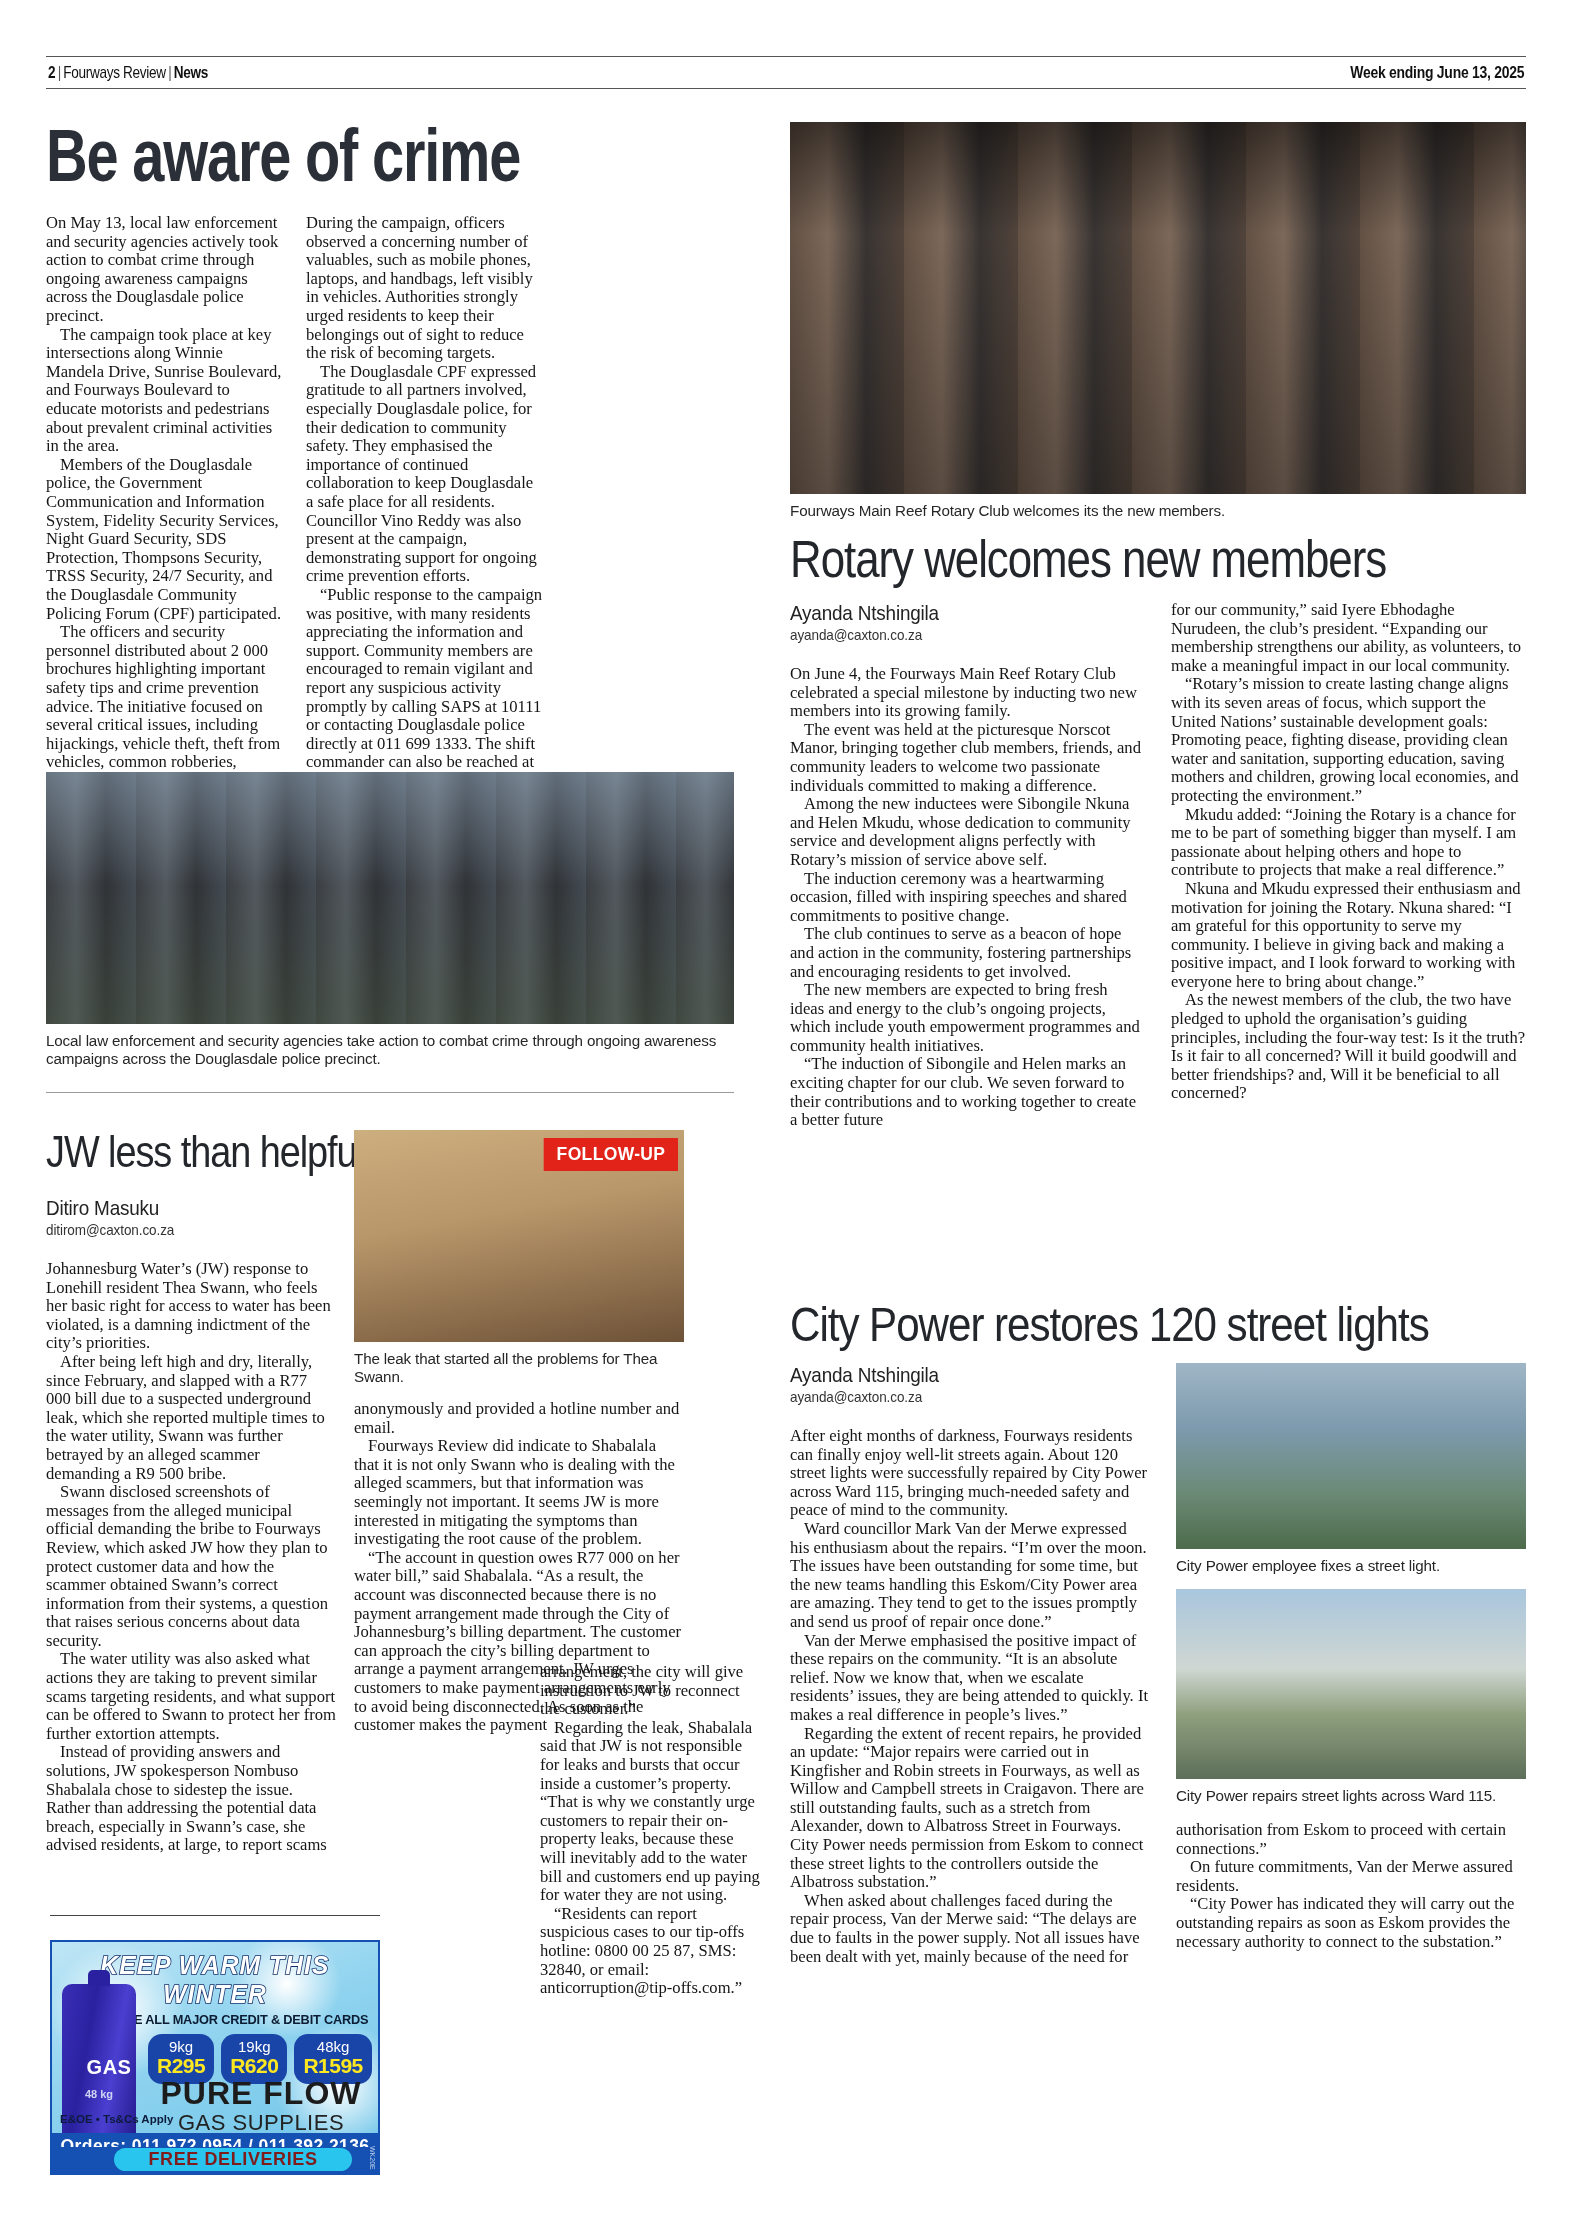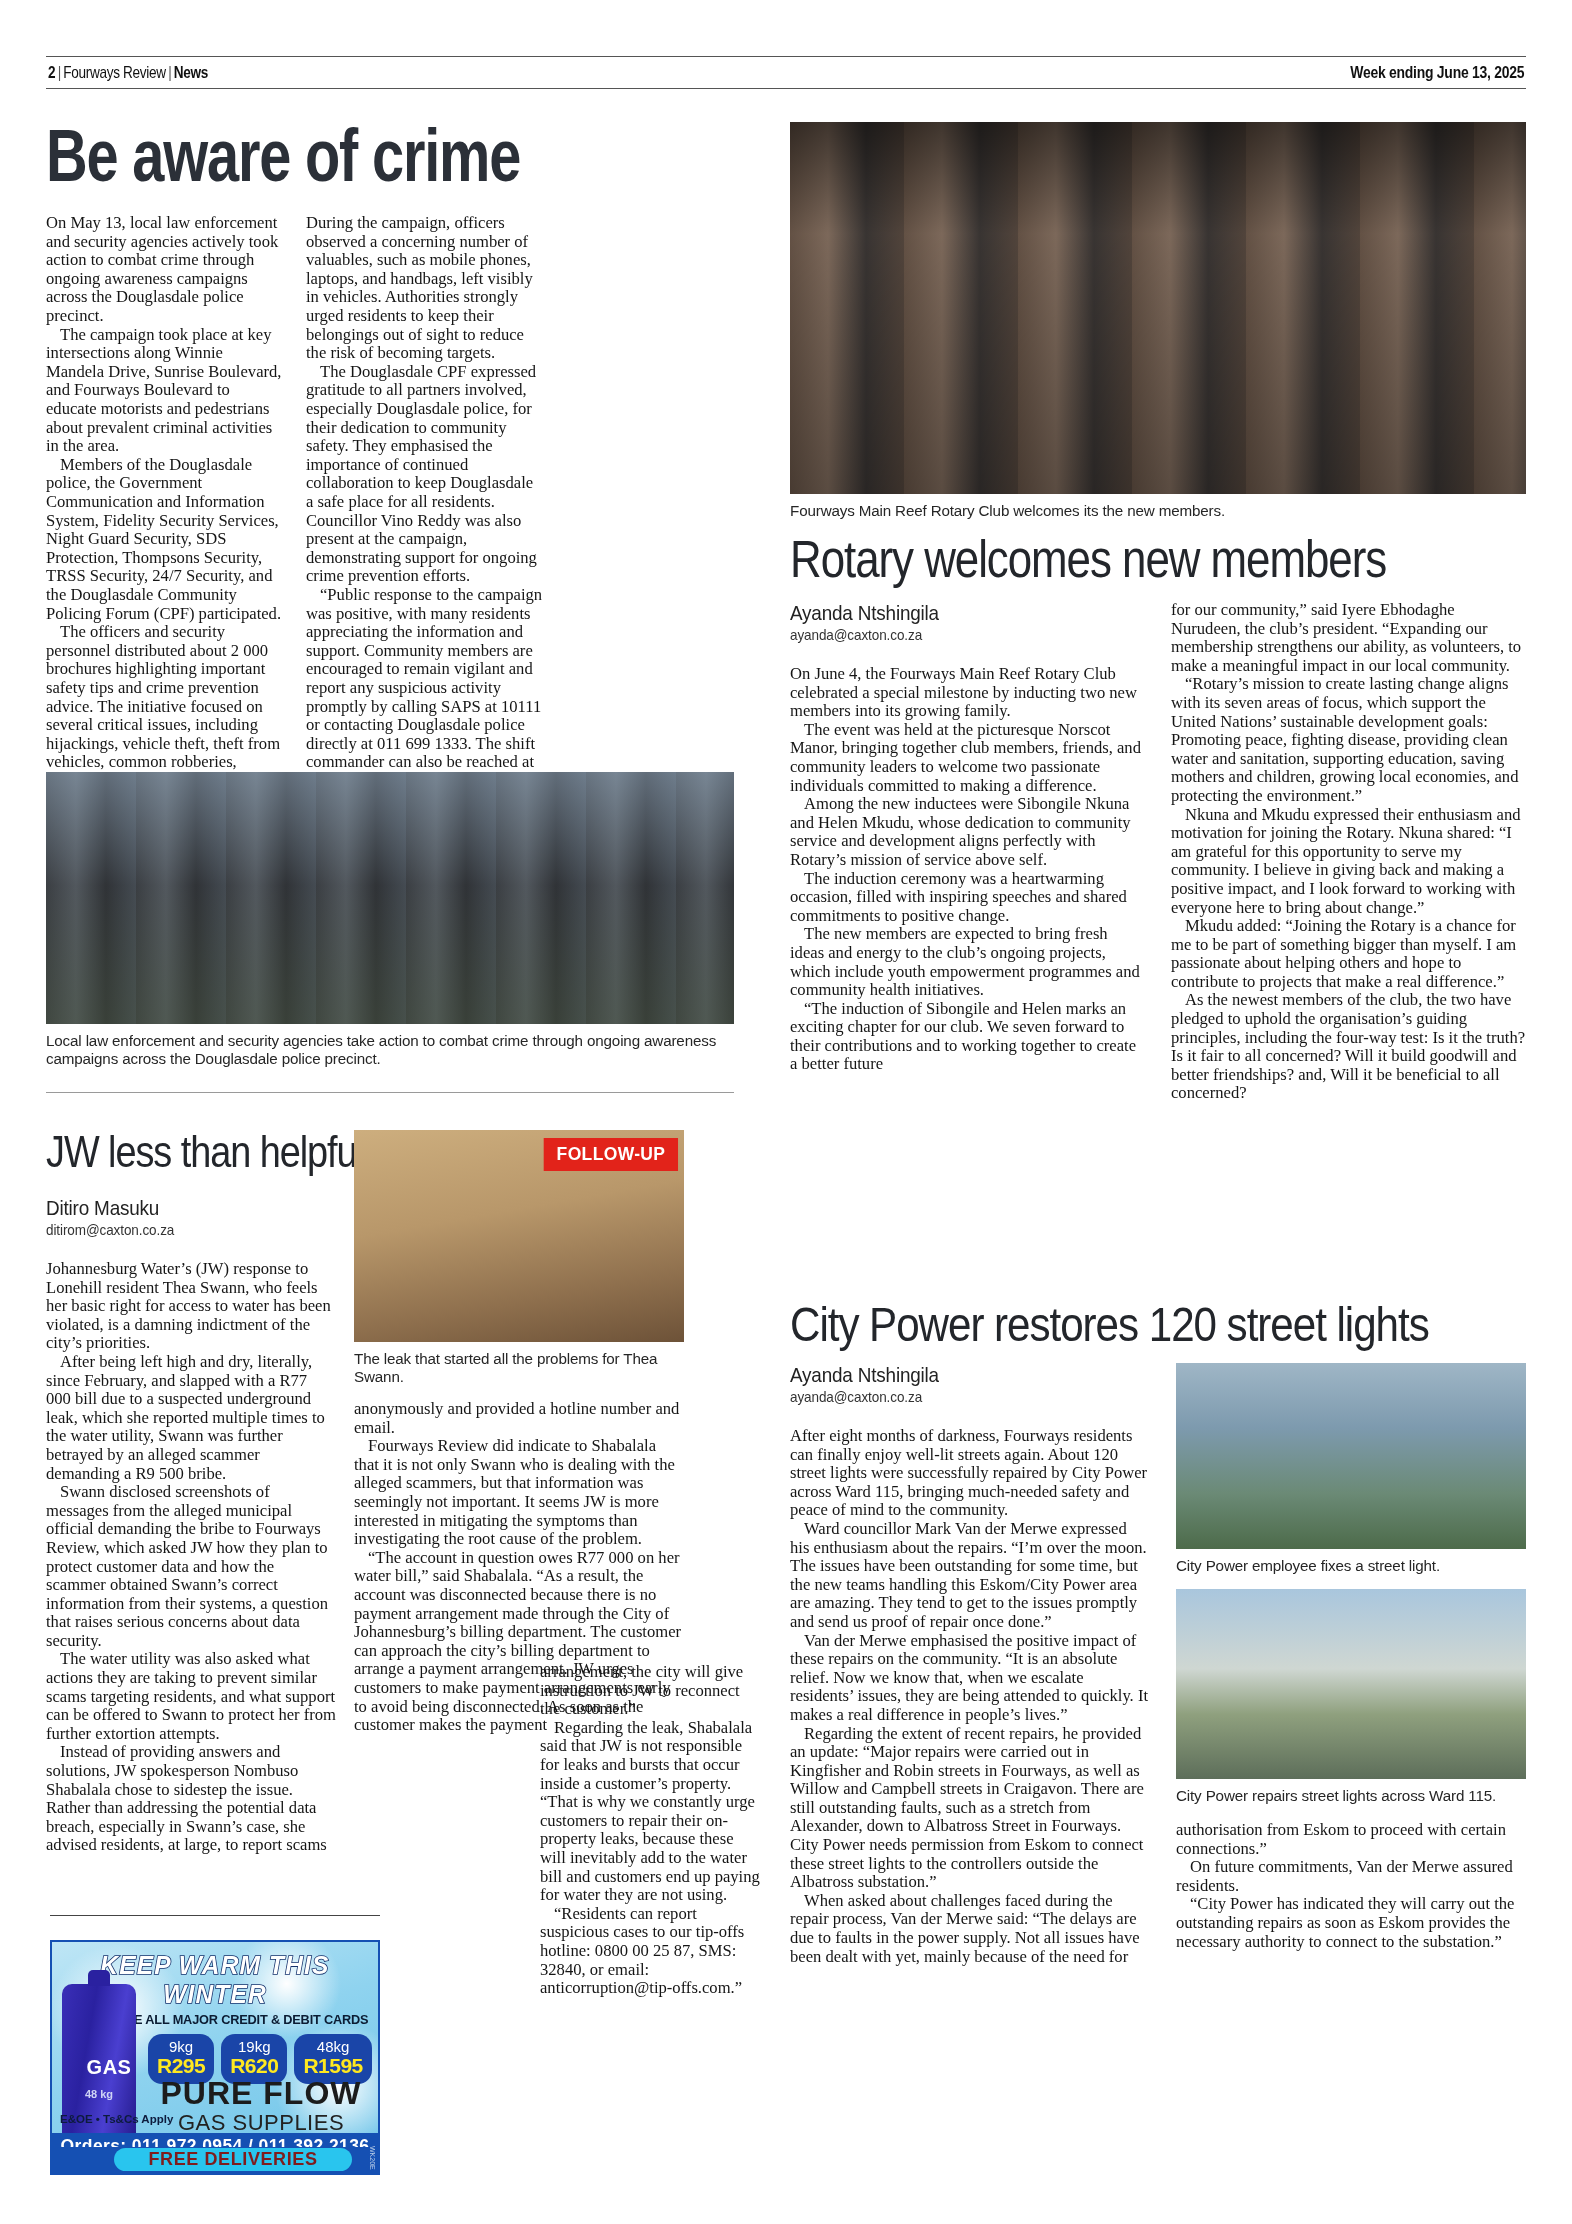--- a/index.html
+++ b/index.html
@@ -360,29 +360,30 @@
       <div class="col">
         <div>
           <div class="byline-name">Ayanda Ntshingila</div>
           <div class="byline-mail">ayanda@caxton.co.za</div>
         </div>
         <div class="body-col" style="margin-top:22px">
           <p>On June 4, the Fourways Main Reef Rotary Club celebrated a special milestone by inducting two new members into its growing family.</p>
           <p>The event was held at the picturesque Norscot Manor, bringing together club members, friends, and community leaders to welcome two passionate individuals committed to making a difference.</p>
           <p>Among the new inductees were Sibongile Nkuna and Helen Mkudu, whose dedication to community service and development aligns perfectly with Rotary’s mission of service above self.</p>
           <p>The induction ceremony was a heartwarming occasion, filled with inspiring speeches and shared commitments to positive change.</p>
+          <p>The club continues to serve as a beacon of hope and action in the community, fostering partnerships and encouraging residents to get involved.</p>
           <p>The new members are expected to bring fresh ideas and energy to the club’s ongoing projects, which include youth empowerment programmes and community health initiatives.</p>
           <p>“The induction of Sibongile and Helen marks an exciting chapter for our club. We seven forward to their contributions and to working together to create a better future</p>
         </div>
       </div>
       <div class="col body-col">
         <p>for our community,” said Iyere Ebhodaghe Nurudeen, the club’s president. “Expanding our membership strengthens our ability, as volunteers, to make a meaningful impact in our local community.</p>
         <p>“Rotary’s mission to create lasting change aligns with its seven areas of focus, which support the United Nations’ sustainable development goals: Promoting peace, fighting disease, providing clean water and sanitation, supporting education, saving mothers and children, growing local economies, and protecting the environment.”</p>
+        <p>Mkudu added: “Joining the Rotary is a chance for me to be part of something bigger than myself. I am passionate about helping others and hope to contribute to projects that make a real difference.”</p>
         <p>Nkuna and Mkudu expressed their enthusiasm and motivation for joining the Rotary. Nkuna shared: “I am grateful for this opportunity to serve my community. I believe in giving back and making a positive impact, and I look forward to working with everyone here to bring about change.”</p>
-        <p>Mkudu added: “Joining the Rotary is a chance for me to be part of something bigger than myself. I am passionate about helping others and hope to contribute to projects that make a real difference.”</p>
         <p>As the newest members of the club, the two have pledged to uphold the organisation’s guiding principles, including the four-way test: Is it the truth? Is it fair to all concerned? Will it build goodwill and better friendships? and, Will it be beneficial to all concerned?</p>
       </div>
     </div>
   </div>
 
   <div class="sec-cp">
     <div class="hl-light cp-hl">City Power restores 120 street lights</div>
     <div class="cp-body">
       <div class="cp-left">
         <div>

